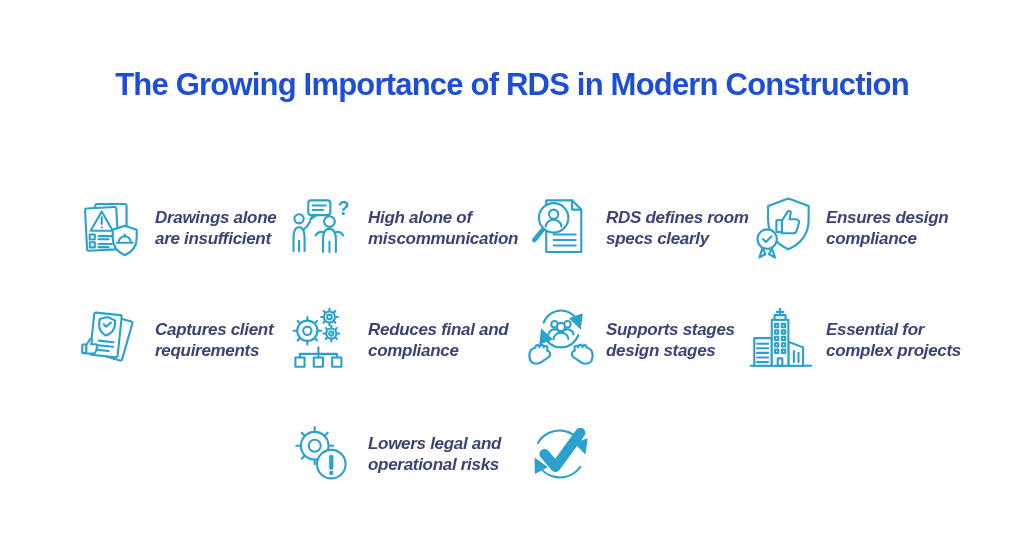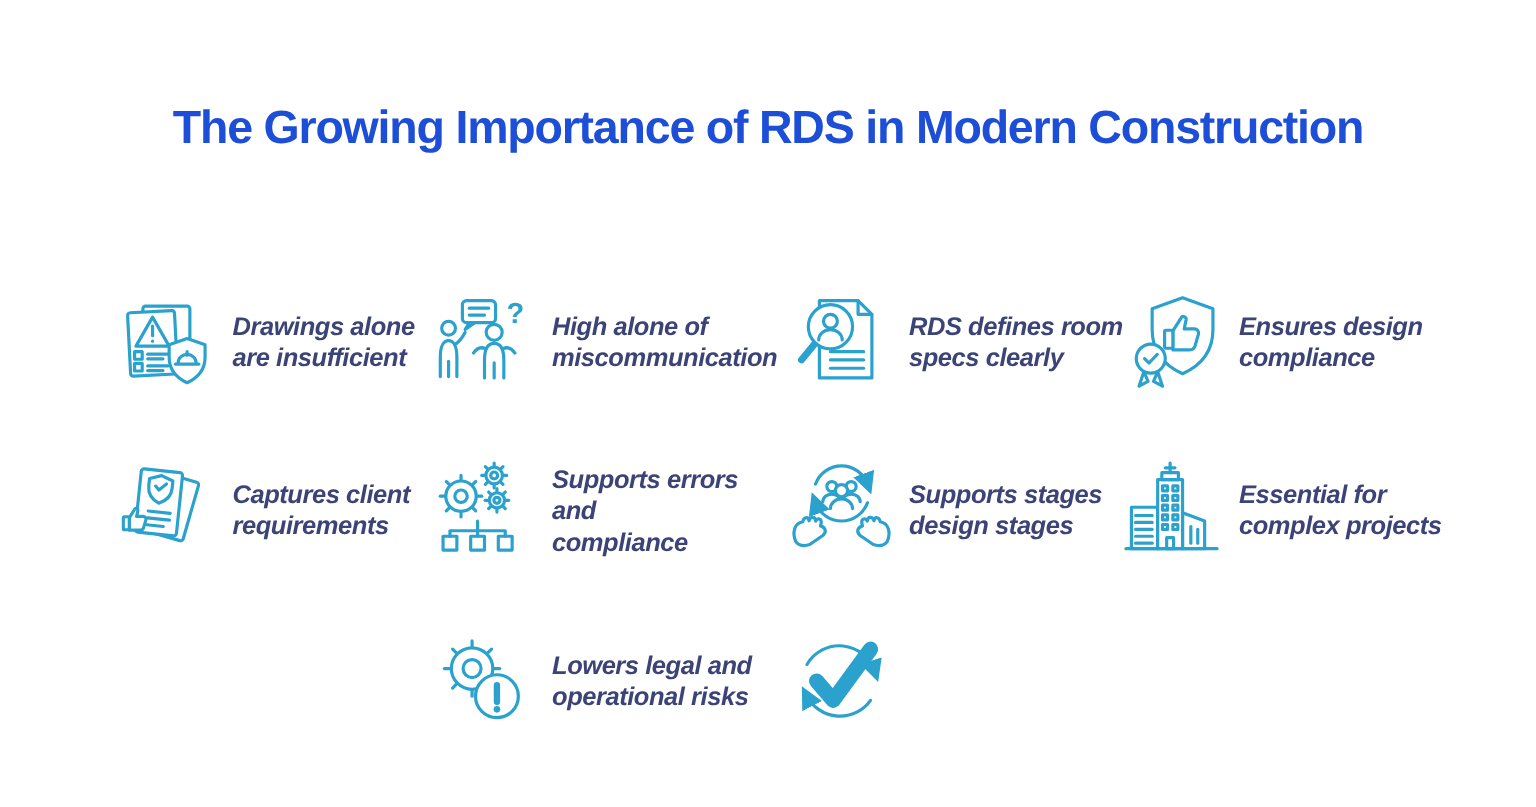--- a/index.html
+++ b/index.html
@@ -190,21 +190,21 @@
           <circle cx="47" cy="31" r="5.5" class="wfill"></circle>
           <circle cx="47" cy="31" r="2.2"></circle>
           <path d="M33,46 V53 M13,53 H53 M13,53 V57 M33,53 V57 M53,53 V57"></path>
           <rect x="8" y="57" width="10" height="10"></rect>
           <rect x="28" y="57" width="10" height="10"></rect>
           <rect x="48" y="57" width="10" height="10"></rect>
         </g>
       </svg>
     </div>
     <div class="caption">
-      <span>Supports errors and</span>
+      <span>Reduces final and</span>
       <span>compliance</span>
     </div>
   </div>
 
   <div class="item r2 c3">
     <div class="icon-box">
       <svg width="70" height="76" viewBox="0 0 76 76">
         <defs>
           <marker id="ar7" orient="auto" markerWidth="7" markerHeight="7" refX="3.5" refY="3.5">
             <path d="M0,0 L7,3.5 L0,7 Z" fill="#2BA1CD"></path>

